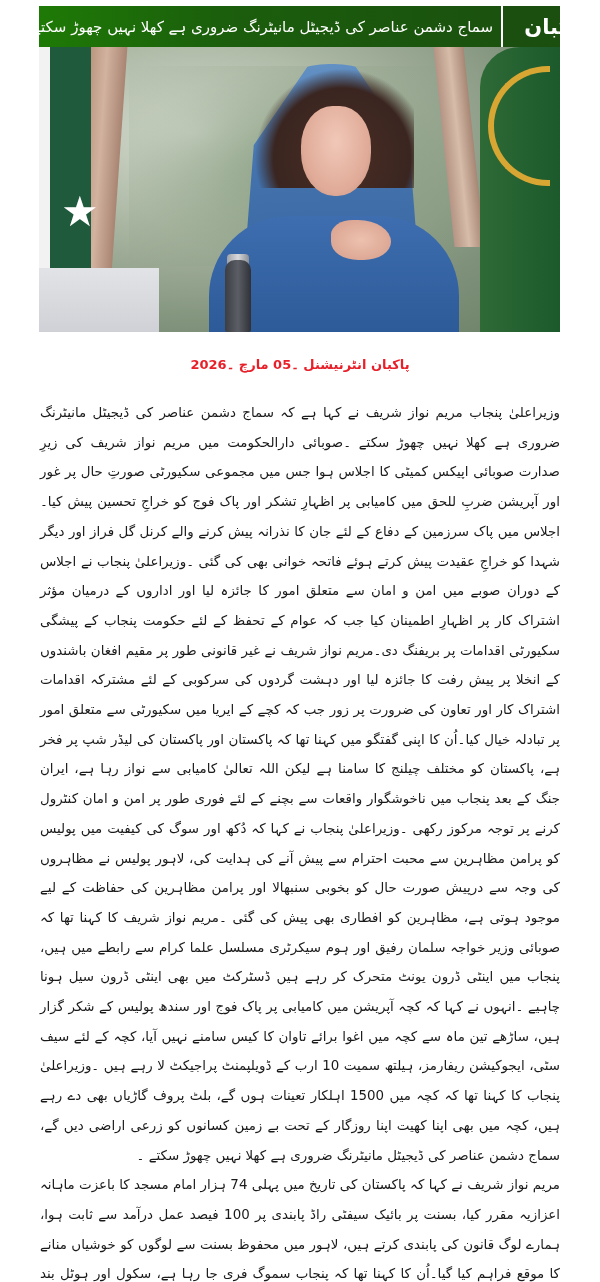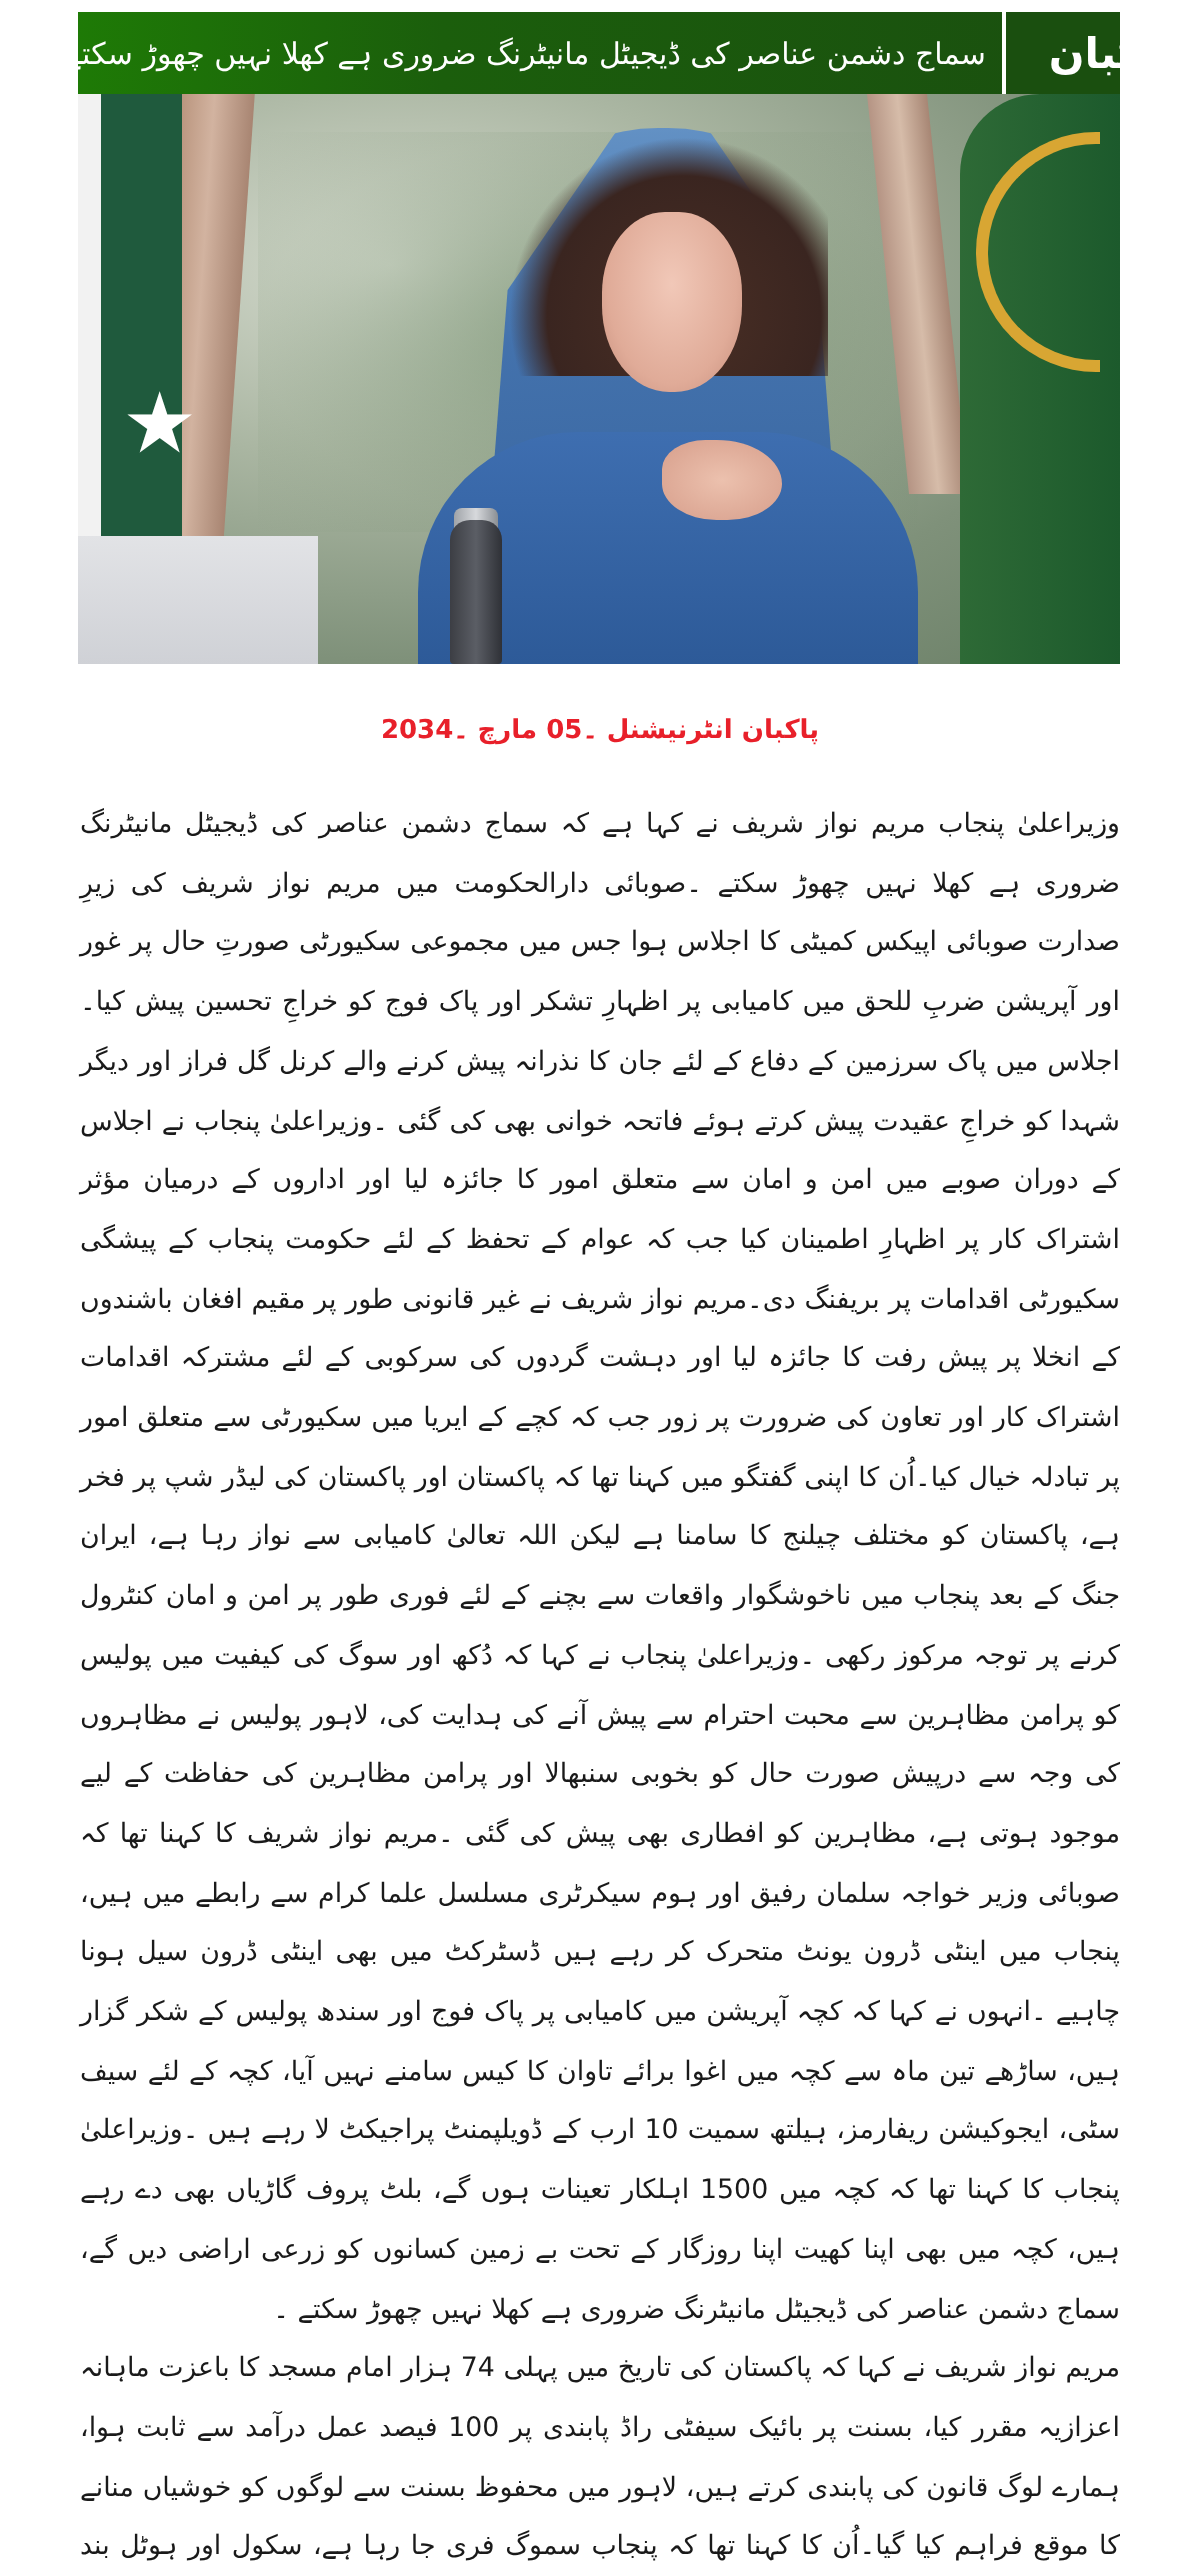--- a/index.html
+++ b/index.html
@@ -194,18 +194,18 @@
   <div class="hand"></div>
   <div class="bottle-cap"></div>
   <div class="bottle"></div>
 
   <div class="headline-bar">
     <div class="brand-box">پاکبان</div>
     <div class="headline-text">سماج دشمن عناصر کی ڈیجیٹل مانیٹرنگ ضروری ہے کھلا نہیں چھوڑ سکتے ۔ مریم نواز</div>
   </div>
 </div>
 
-<div class="dateline">پاکبان انٹرنیشنل ۔05 مارچ ۔2034</div>
+<div class="dateline">پاکبان انٹرنیشنل ۔05 مارچ ۔2026</div>
 
 <div class="article">
   <p>وزیراعلیٰ پنجاب مریم نواز شریف نے کہا ہے کہ سماج دشمن عناصر کی ڈیجیٹل مانیٹرنگ ضروری ہے کھلا نہیں چھوڑ سکتے ۔صوبائی دارالحکومت میں مریم نواز شریف کی زیرِ صدارت صوبائی اپیکس کمیٹی کا اجلاس ہوا جس میں مجموعی سکیورٹی صورتِ حال پر غور اور آپریشن ضربِ للحق میں کامیابی پر اظہارِ تشکر اور پاک فوج کو خراجِ تحسین پیش کیا۔اجلاس میں پاک سرزمین کے دفاع کے لئے جان کا نذرانہ پیش کرنے والے کرنل گل فراز اور دیگر شہدا کو خراجِ عقیدت پیش کرتے ہوئے فاتحہ خوانی بھی کی گئی ۔وزیراعلیٰ پنجاب نے اجلاس کے دوران صوبے میں امن و امان سے متعلق امور کا جائزہ لیا اور اداروں کے درمیان مؤثر اشتراک کار پر اظہارِ اطمینان کیا جب کہ عوام کے تحفظ کے لئے حکومت پنجاب کے پیشگی سکیورٹی اقدامات پر بریفنگ دی۔مریم نواز شریف نے غیر قانونی طور پر مقیم افغان باشندوں کے انخلا پر پیش رفت کا جائزہ لیا اور دہشت گردوں کی سرکوبی کے لئے مشترکہ اقدامات اشتراک کار اور تعاون کی ضرورت پر زور جب کہ کچے کے ایریا میں سکیورٹی سے متعلق امور پر تبادلہ خیال کیا۔اُن کا اپنی گفتگو میں کہنا تھا کہ پاکستان اور پاکستان کی لیڈر شپ پر فخر ہے، پاکستان کو مختلف چیلنج کا سامنا ہے لیکن اللہ تعالیٰ کامیابی سے نواز رہا ہے، ایران جنگ کے بعد پنجاب میں ناخوشگوار واقعات سے بچنے کے لئے فوری طور پر امن و امان کنٹرول کرنے پر توجہ مرکوز رکھی ۔وزیراعلیٰ پنجاب نے کہا کہ دُکھ اور سوگ کی کیفیت میں پولیس کو پرامن مظاہرین سے محبت احترام سے پیش آنے کی ہدایت کی، لاہور پولیس نے مظاہروں کی وجہ سے درپیش صورت حال کو بخوبی سنبھالا اور پرامن مظاہرین کی حفاظت کے لیے موجود ہوتی ہے، مظاہرین کو افطاری بھی پیش کی گئی ۔مریم نواز شریف کا کہنا تھا کہ صوبائی وزیر خواجہ سلمان رفیق اور ہوم سیکرٹری مسلسل علما کرام سے رابطے میں ہیں، پنجاب میں اینٹی ڈرون یونٹ متحرک کر رہے ہیں ڈسٹرکٹ میں بھی اینٹی ڈرون سیل ہونا چاہیے ۔انہوں نے کہا کہ کچہ آپریشن میں کامیابی پر پاک فوج اور سندھ پولیس کے شکر گزار ہیں، ساڑھے تین ماہ سے کچہ میں اغوا برائے تاوان کا کیس سامنے نہیں آیا، کچہ کے لئے سیف سٹی، ایجوکیشن ریفارمز، ہیلتھ سمیت 10 ارب کے ڈویلپمنٹ پراجیکٹ لا رہے ہیں ۔وزیراعلیٰ پنجاب کا کہنا تھا کہ کچہ میں 1500 اہلکار تعینات ہوں گے، بلٹ پروف گاڑیاں بھی دے رہے ہیں، کچہ میں بھی اپنا کھیت اپنا روزگار کے تحت بے زمین کسانوں کو زرعی اراضی دیں گے، سماج دشمن عناصر کی ڈیجیٹل مانیٹرنگ ضروری ہے کھلا نہیں چھوڑ سکتے ۔</p>
   <p>مریم نواز شریف نے کہا کہ پاکستان کی تاریخ میں پہلی 74 ہزار امام مسجد کا باعزت ماہانہ اعزازیہ مقرر کیا، بسنت پر بائیک سیفٹی راڈ پابندی پر 100 فیصد عمل درآمد سے ثابت ہوا، ہمارے لوگ قانون کی پابندی کرتے ہیں، لاہور میں محفوظ بسنت سے لوگوں کو خوشیاں منانے کا موقع فراہم کیا گیا۔اُن کا کہنا تھا کہ پنجاب سموگ فری جا رہا ہے، سکول اور ہوٹل بند نہیں کرنے پڑے، رمضان میں مخیّر حضرات کے اشتراک سے ہر تحصیل میں افطاری پیش کر رہے ہیں، رمضان نگہبان پیکیج کے تحت 4.2 خاندانوں کو دس دس ہزار کا بے مثال امدادی پیکیج دیا۔وزیراعلیٰ پنجاب نے کہا کہ حکومت سنبھالی تو پتہ چلا پنجاب کا مستند ڈیٹا ہی نہیں، پی سی ایس آئی آر کے ذریعے ڈیٹا مرتب کیا گیا، جن لوگوں کو امداد نہیں ملی ان کو 24 گھنٹے میں دس ہزار امداد دے رہے ہیں، ہر تحصیل میں رمضان نگہبان اور سہولت بازار سے سستی اشیاء ▯ مہیا کر رہے ہیں ۔مریم نواز شریف کا کہنا تھا کہ ساڑھے دس ہزار سے زائد غیر قانونی افغان کو نکالا، کومبنگ آپریشن میں روزانہ دس بارہ غیر قانونی افغان نکل رہے ہیں، چینی باشندوں کی سکیورٹی میں ایس او پی پر عملدرآمد یقینی بنایا جائے، کوتاہی برداشت نہیں ۔انہوں نے کہا کہ لاہور میں ٹریفک منیجمنٹ کے لئے چین کی طرز پر آرٹیفشل انٹیلیجنس ٹیکنالوجی استعمال کی جائے، چینی باشندوں کی سکیورٹی پر توجہ ہے، اب صرف پولیس کی ہمراہی میں ہی نقل و حرکت کریں گے جب کہ پنجاب میں جس طرح لا اینڈ آرڈر کو کنٹرول کیا گیا وہ قابلِ تحسین ہے ۔وزیراعلیٰ پنجاب کا مزید کہنا تھا کہ سکیورٹی کے لئے حکومتی اداروں کا شاندار اشتراک کار قابل قدر ہے، اجلاس میں کور کمانڈر لاہور سمیت دیگر متعلقہ حکام بھی شریک ہوئے ۔</p>
 </div>
 
 </body></html>

